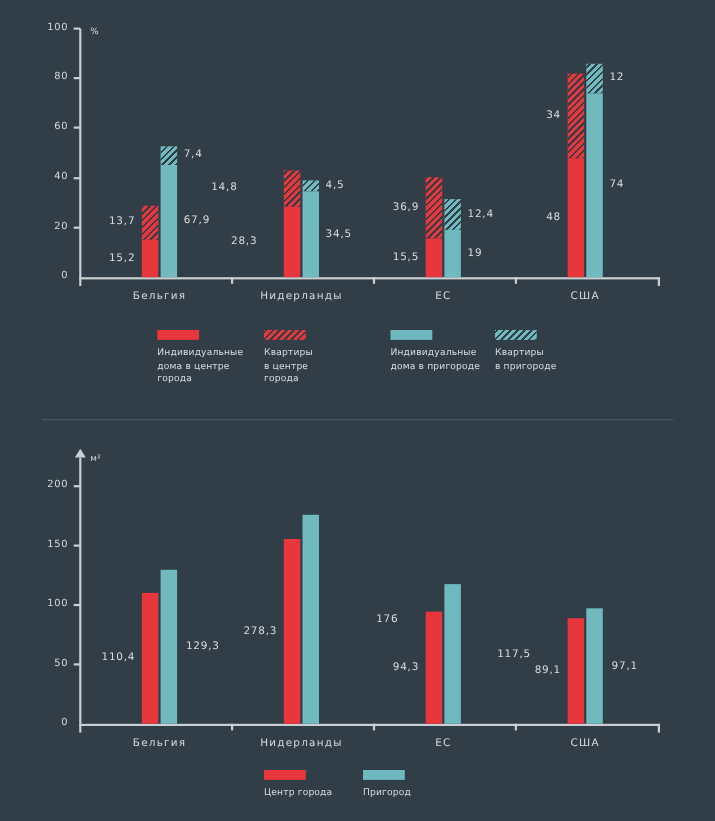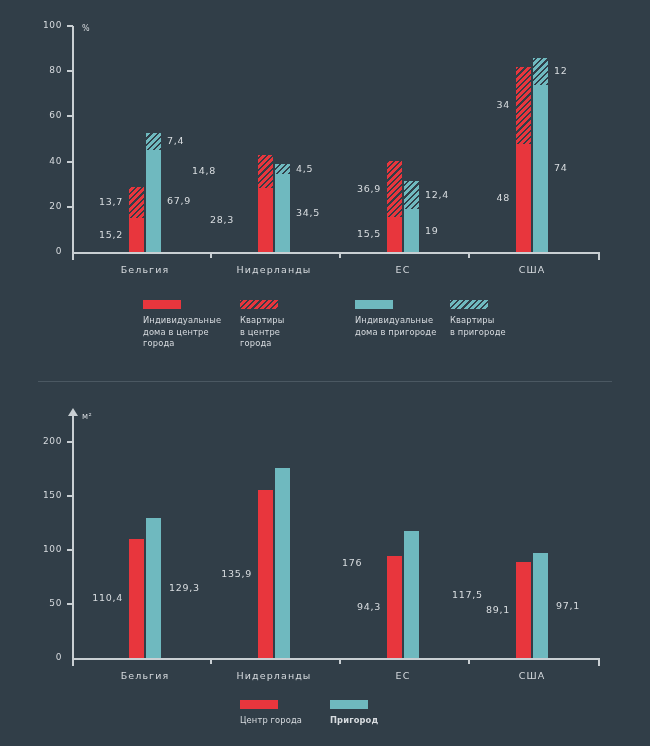--- a/index.html
+++ b/index.html
@@ -272,21 +272,21 @@
       <div class="dlabel" style="left:63px;top:202.4353488372093px;width:60px;text-align:right;">110,4</div>
       <div class="bar" style="left:146px;top:128.47627906976743px;width:15px;height:139.52372093023257px;">
         <div class="seg solid-teal" style="top:0;height:139.52372093023257px;"></div>
       </div>
       <div class="dlabel" style="left:169px;top:192.23813953488371px;">129,3</div>
       <div class="xlabel" style="left:85px;top:280px;width:120px;">Бельгия</div>
       <div class="xtick" style="left:210px;top:268px;"></div>
       <div class="bar" style="left:258px;top:100.31255813953487px;width:15px;height:167.68744186046513px;">
         <div class="seg solid-red" style="top:0;height:167.68744186046513px;"></div>
       </div>
-      <div class="dlabel" style="left:192px;top:178.15627906976744px;width:60px;text-align:right;">135,9</div>
+      <div class="dlabel" style="left:192px;top:178.15627906976744px;width:60px;text-align:right;">278,3</div>
       <div class="bar" style="left:275px;top:78.08372093023257px;width:15px;height:189.91627906976743px;">
         <div class="seg solid-teal" style="top:0;height:189.91627906976743px;"></div>
       </div>
       <div class="dlabel" style="left:298px;top:167.0418604651163px;margin-left:44px;">176</div>
       <div class="xlabel" style="left:214px;top:280px;width:120px;">Нидерланды</div>
       <div class="xtick" style="left:339px;top:268px;"></div>
       <div class="bar" style="left:387px;top:166.24372093023254px;width:15px;height:101.75627906976744px;">
         <div class="seg solid-red" style="top:0;height:101.75627906976744px;"></div>
       </div>
       <div class="dlabel" style="left:321px;top:211.12186046511627px;width:60px;text-align:right;">94,3</div>
@@ -303,20 +303,20 @@
       <div class="bar" style="left:533px;top:163.22232558139535px;width:15px;height:104.77767441860465px;">
         <div class="seg solid-teal" style="top:0;height:104.77767441860465px;"></div>
       </div>
       <div class="dlabel" style="left:556px;top:209.61116279069768px;">97,1</div>
       <div class="xlabel" style="left:472px;top:280px;width:120px;">США</div>
       <div class="legend" style="left:0px;top:310px;">
         <div class="legend-item" style="left:240px;top:0;width:90px;">
           <div class="swatch solid-red"></div>
           <div class="legend-label">Центр города</div>
         </div>
-        <div class="legend-item" style="left:330px;top:0;width:90px;font-weight:bold;">
+        <div class="legend-item" style="left:330px;top:0;width:90px;">
           <div class="swatch solid-teal"></div>
           <div class="legend-label">Пригород</div>
         </div>
       </div>
     </div>
 
 </div>
 
 </body></html>

